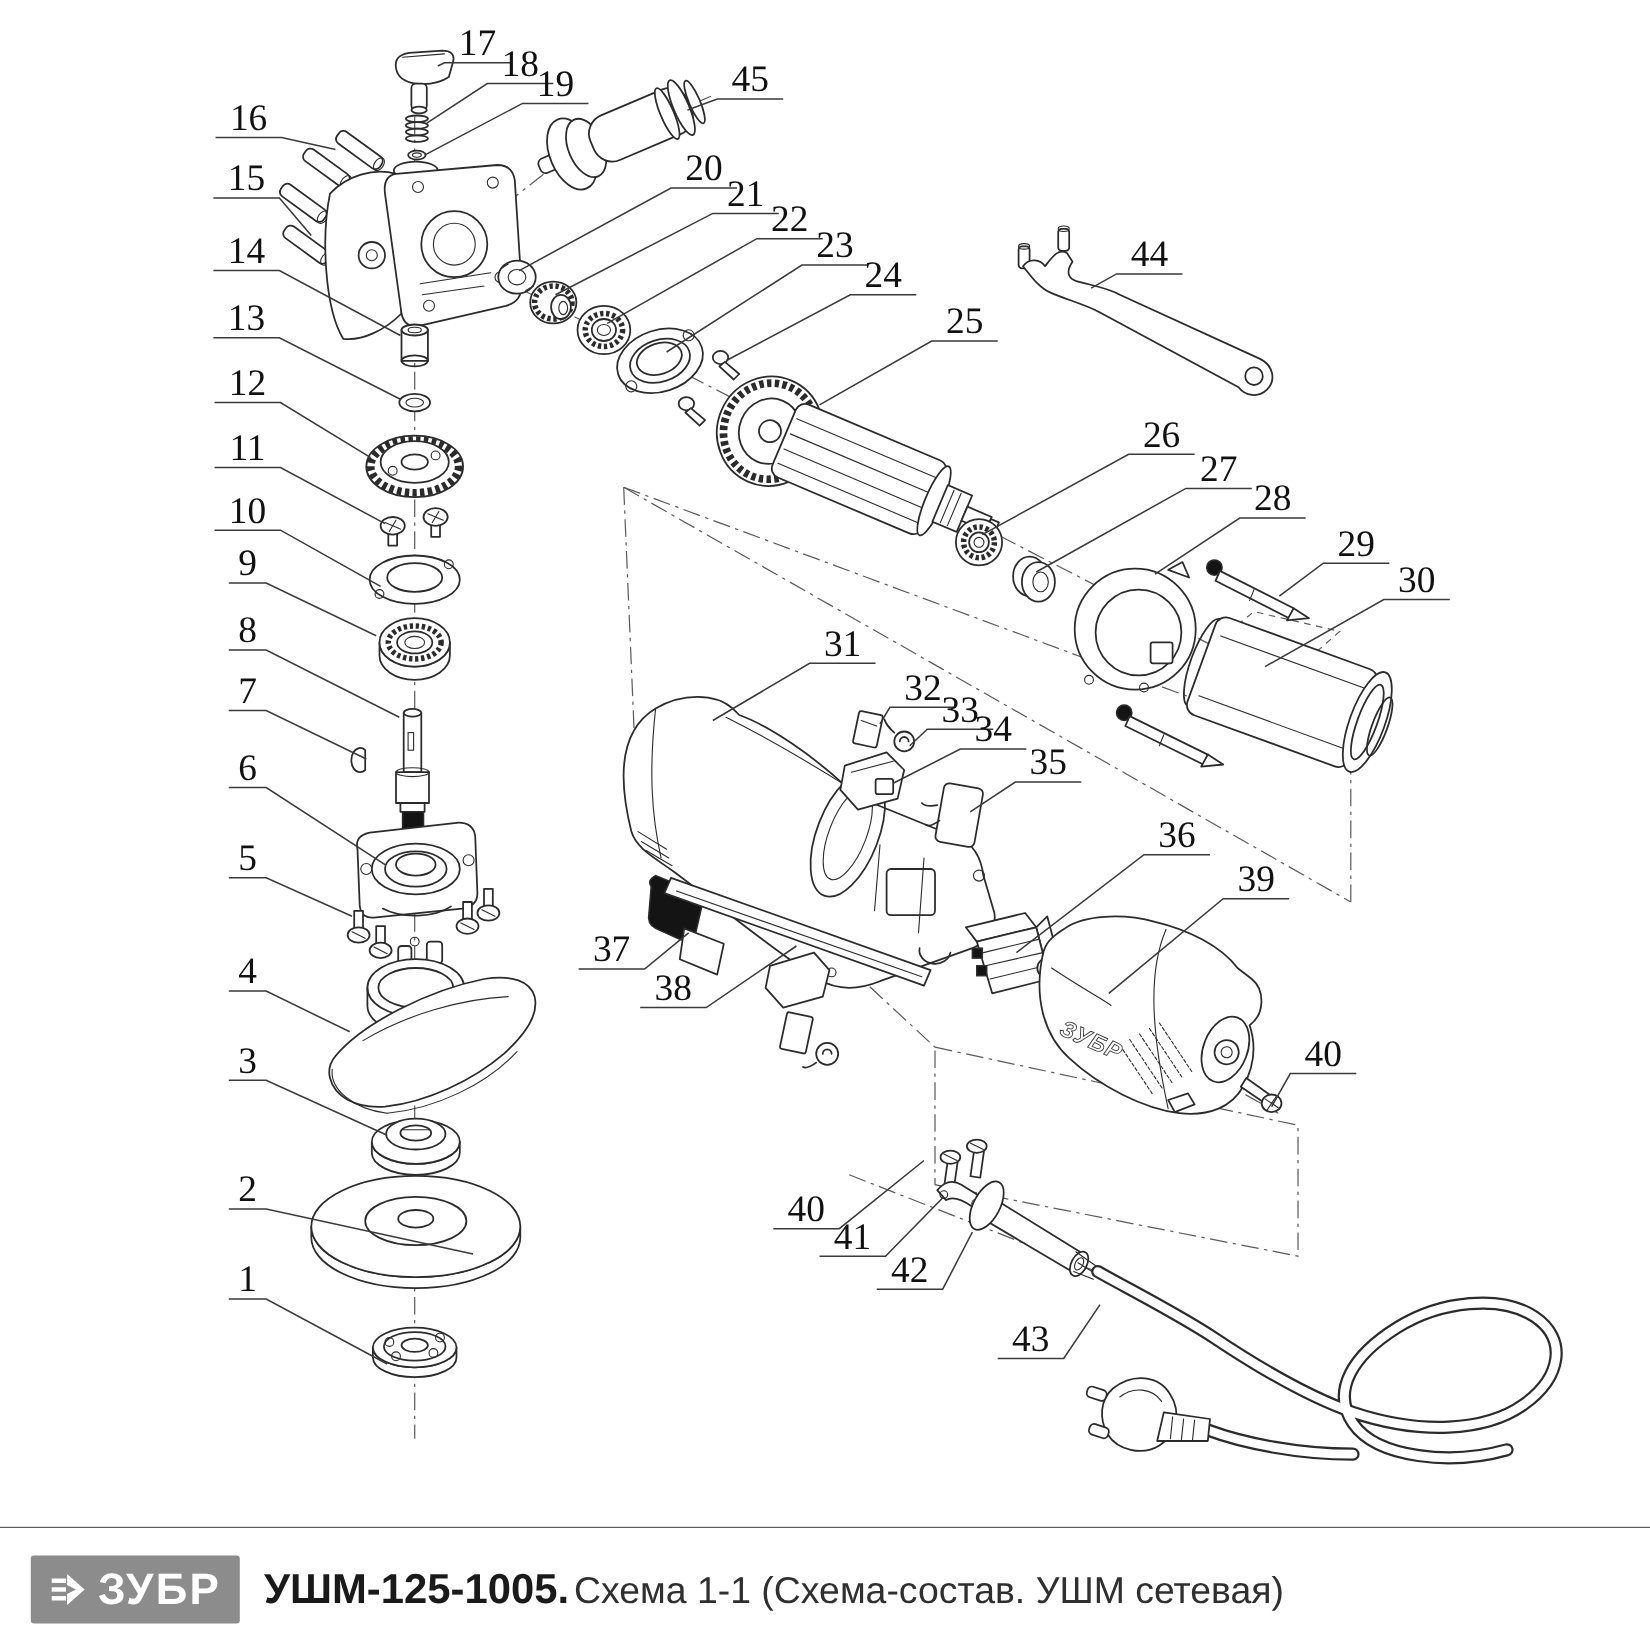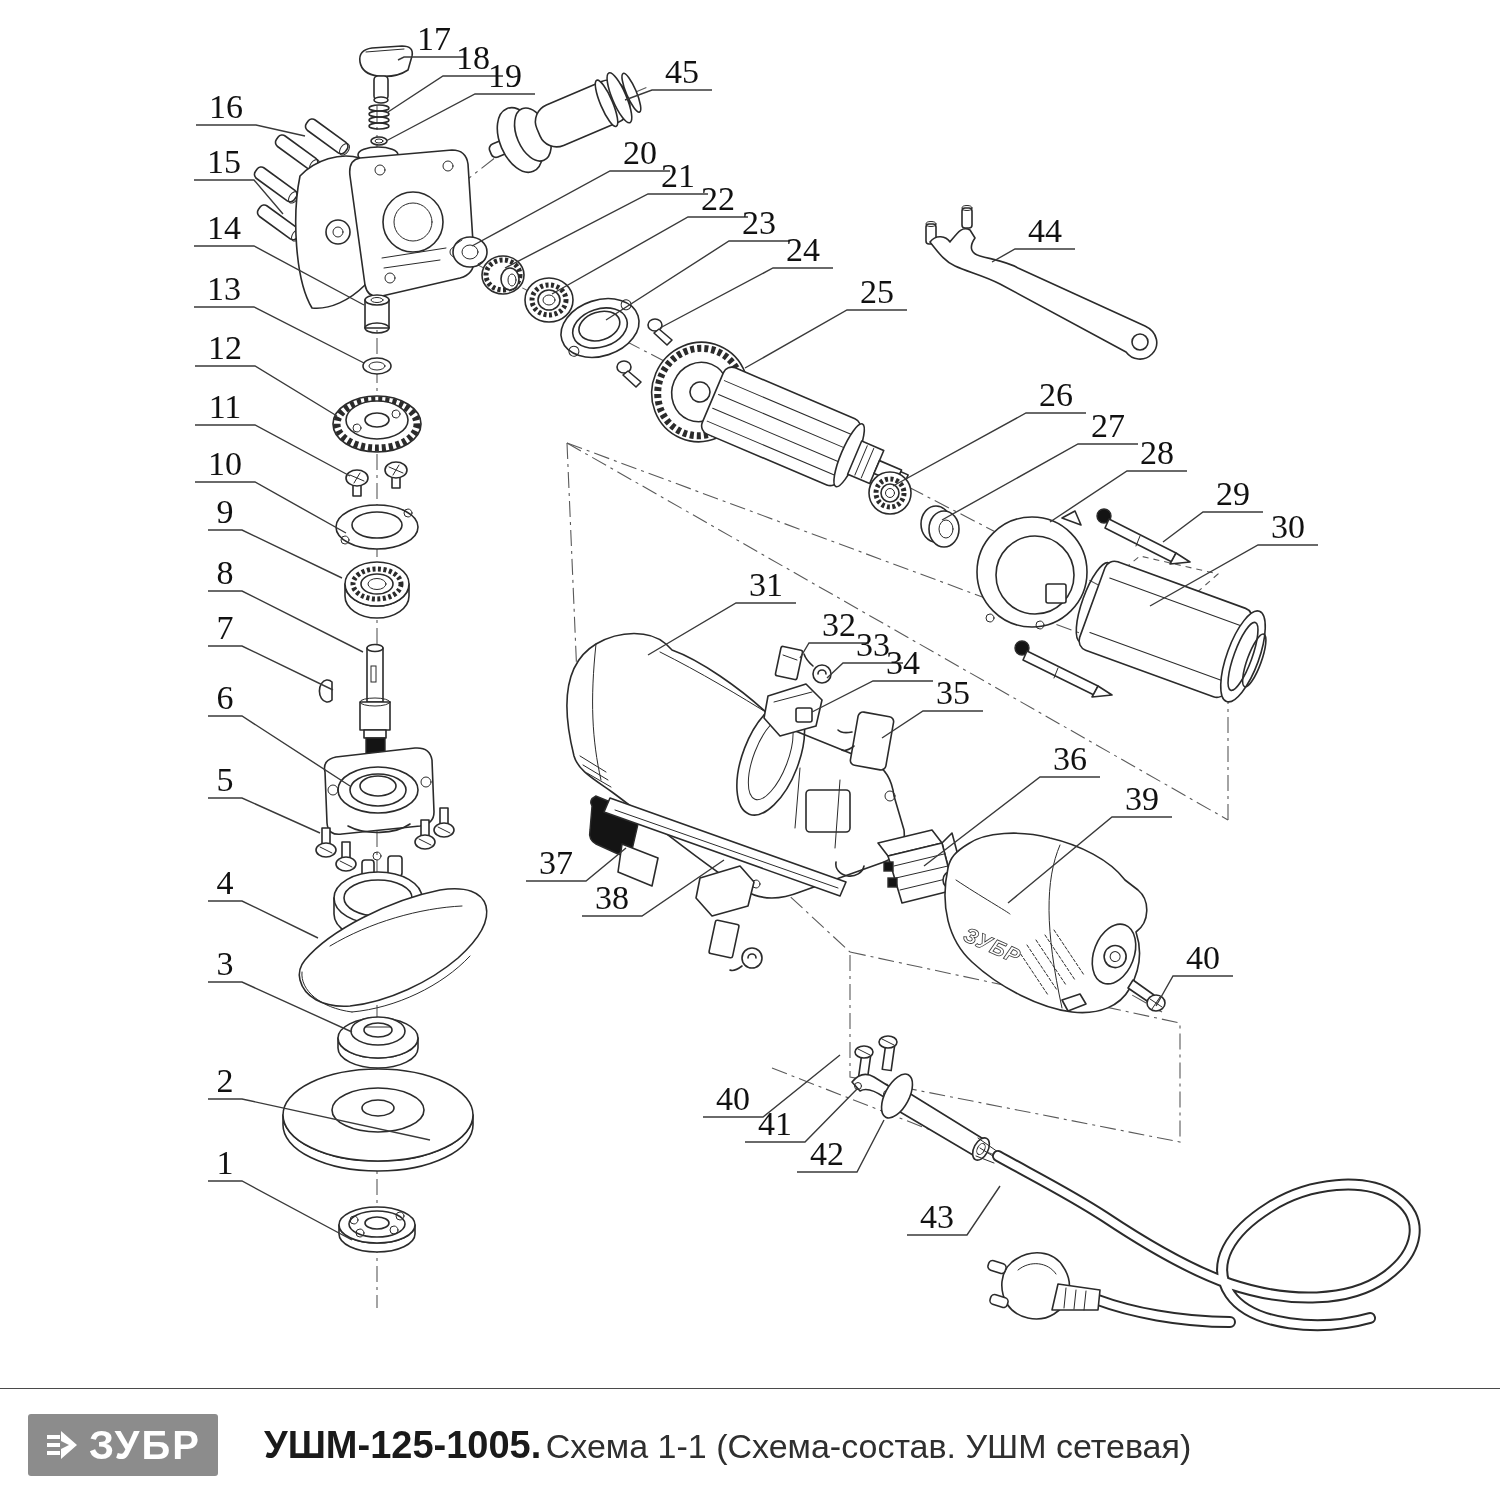--- a/index.html
+++ b/index.html
@@ -19,21 +19,21 @@
   .leader{stroke:#3a3a3a;stroke-width:1.4;fill:none;}
   .callout-text{font:34px "Liberation Serif",serif;fill:#111;}
   .cord{stroke:#2b2b2b;stroke-width:12;fill:none;stroke-linecap:round;}
   .cord-in{stroke:#fff;stroke-width:8;fill:none;stroke-linecap:round;}
   .brandtxt{font:italic 700 21px "Liberation Sans",sans-serif;fill:#fff;stroke:#3a3a3a;stroke-width:.8;letter-spacing:1px;}
 
   
   .footer{position:absolute;left:0;top:1388px;width:1500px;height:112px;border-top:1px solid #4a4a4a;background:#fff;display:flex;align-items:center;}
   .logo{margin-left:28px;width:190px;height:62px;border-radius:3px;display:flex;align-items:center;justify-content:center;gap:8px;}
   .logo span{color:#fff;font-weight:800;font-size:40px;letter-spacing:2px;}
-  .cap{margin-left:46px;white-space:nowrap;}
+  .cap{margin-left:22px;white-space:nowrap;}
   .cap .model{font-weight:700;font-size:38px;color:#1a1a1a;}
   .cap .subtitle{font-weight:400;font-size:34px;color:#2f2f2f;}
 </style>
 </head>
 <body>
 
 <div class="stage">
 <svg width="1500" height="1388" viewBox="0 0 1500 1388">
 
   <g>

